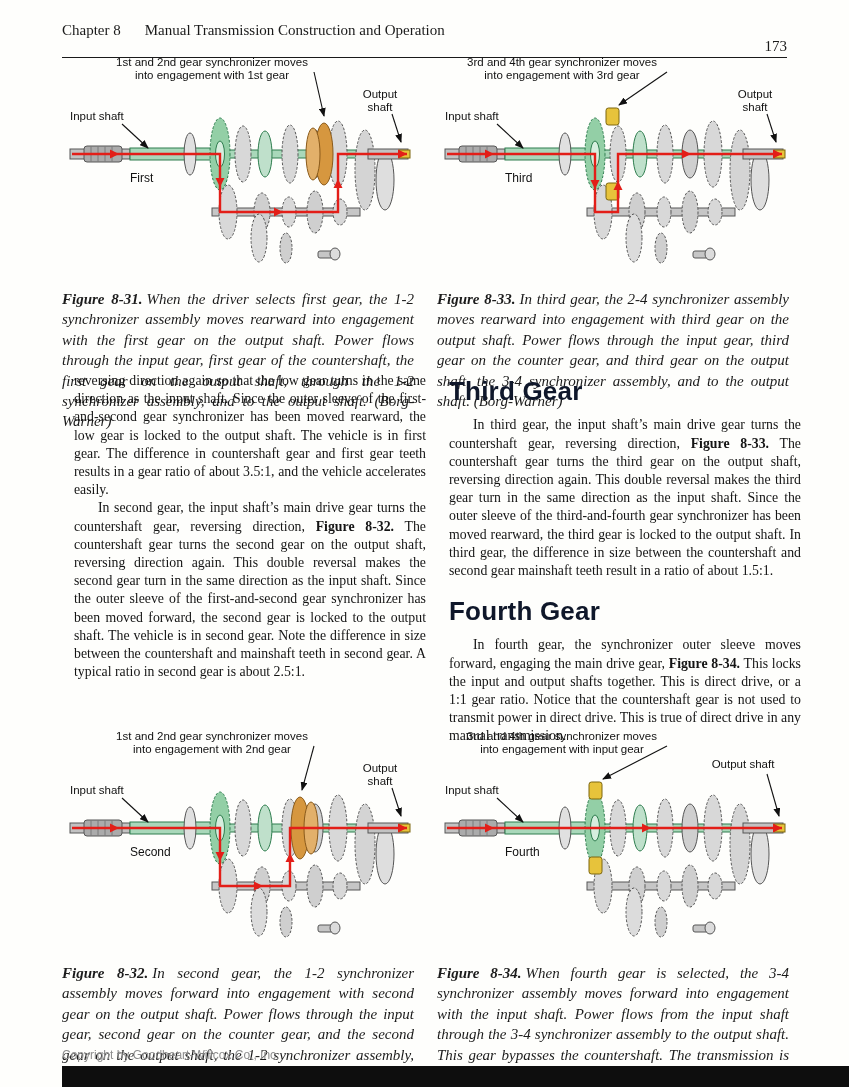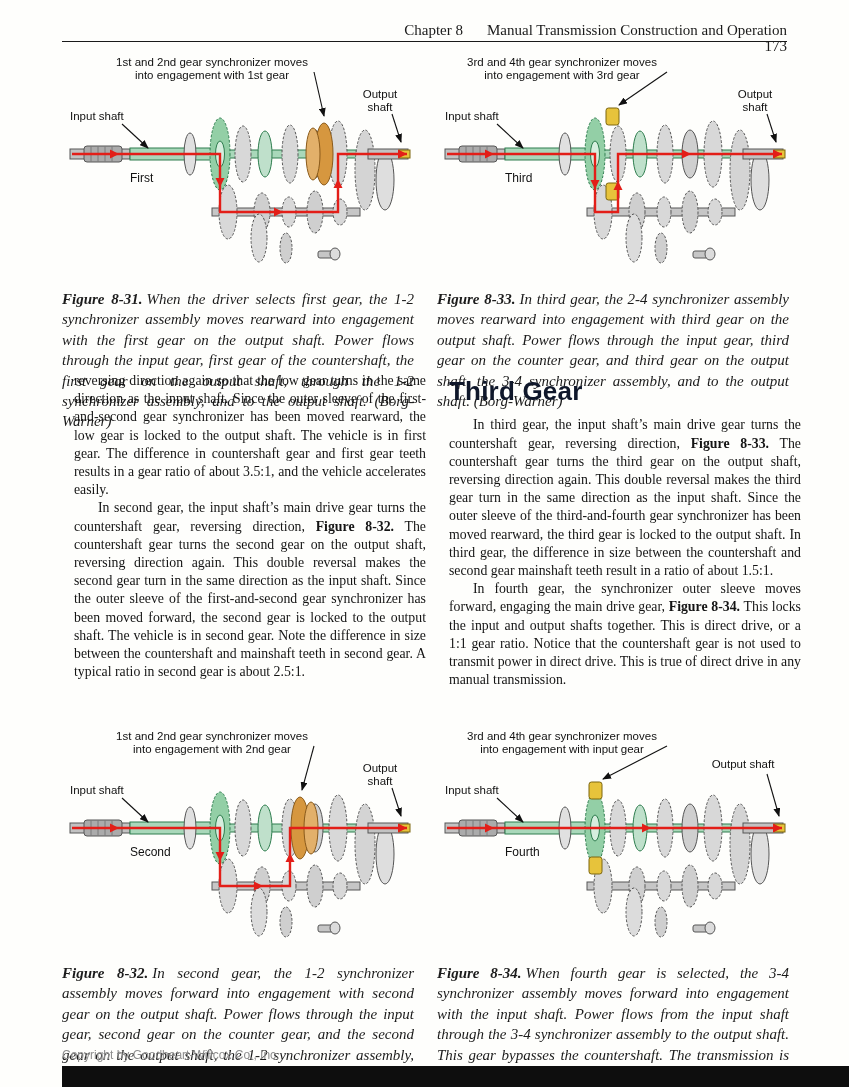--- a/index.html
+++ b/index.html
@@ -4,22 +4,22 @@
 <style>
   * { margin:0; padding:0; box-sizing:border-box; }
   html,body { background:#d9d9d9; }
   .page {
     position:relative; width:849px; height:1087px; background:#fefefc;
     font-family:"Liberation Serif", serif; overflow:hidden;
   }
   
   .page-header {
     position:absolute; left:62px; top:22px; width:725px;
-    border-bottom:1.5px solid #1a1a1a; padding-bottom:2px;
-    font-size:15px; color:#1a1a1a;text-align:right;
+    border-bottom:1.5px solid #1a1a1a; padding-bottom:18px;
+    font-size:15px; color:#1a1a1a;
   }
   .chapter { margin-right:24px; }
   .page-num { position:absolute; right:0; top:16px; }
 
   
   .figblock { position:absolute; width:352px; }
   .fig31 { left:62px;  top:54px; }
   .fig33 { left:437px; top:54px; }
   .fig32 { left:62px;  top:728px; }
   .fig34 { left:437px; top:728px; }
@@ -190,20 +190,21 @@
   </figure>
 
   <section class="textcol leftcol">
     <p class="body-p">reversing direction again so that the low gear turns in the same direction as the input shaft. Since the outer sleeve of the first-and-second gear synchronizer has been moved rearward, the low gear is locked to the output shaft. The vehicle is in first gear. The difference in countershaft gear and first gear teeth results in a gear ratio of about 3.5:1, and the vehicle accelerates easily.</p>
     <p class="body-p indent"><span>In second gear, the input shaft’s main drive gear turns the countershaft gear, reversing direction, </span><span class="figref">Figure 8-32.</span><span> The countershaft gear turns the second gear on the output shaft, reversing direction again. This double reversal makes the second gear turn in the same direction as the input shaft. Since the outer sleeve of the first-and-second gear synchronizer has been moved forward, the second gear is locked to the output shaft. The vehicle is in second gear. Note the difference in size between the countershaft and mainshaft teeth in second gear. A typical ratio in second gear is about 2.5:1.</span></p>
   </section>
 
   <section class="textcol rightcol">
     <h2 class="gear-heading">Third Gear</h2>
     <p class="body-p indent"><span>In third gear, the input shaft’s main drive gear turns the countershaft gear, reversing direction, </span><span class="figref">Figure 8-33.</span><span> The countershaft gear turns the third gear on the output shaft, reversing direction again. This double reversal makes the third gear turn in the same direction as the input shaft. Since the outer sleeve of the third-and-fourth gear synchronizer has been moved rearward, the third gear is locked to the output shaft. In third gear, the difference in size between the countershaft and second gear mainshaft teeth result in a ratio of about 1.5:1.</span></p>
+    <h2 class="gear-heading">Fourth Gear</h2>
     <p class="body-p indent"><span>In fourth gear, the synchronizer outer sleeve moves forward, engaging the main drive gear, </span><span class="figref">Figure 8-34.</span><span> This locks the input and output shafts together. This is direct drive, or a 1:1 gear ratio. Notice that the countershaft gear is not used to transmit power in direct drive. This is true of direct drive in any manual transmission.</span></p>
   </section>
 
   <figure class="figblock fig32">
     <svg class="dsvg" viewBox="0 0 352 215" role="img">
       <defs>
         <marker id="ptr32" markerWidth="9" markerHeight="7" refX="8" refY="3.5" orient="auto" markerUnits="userSpaceOnUse">
           <path d="M0,0 L9,3.5 L0,7 z" fill="#111"></path>
         </marker>
       </defs>

